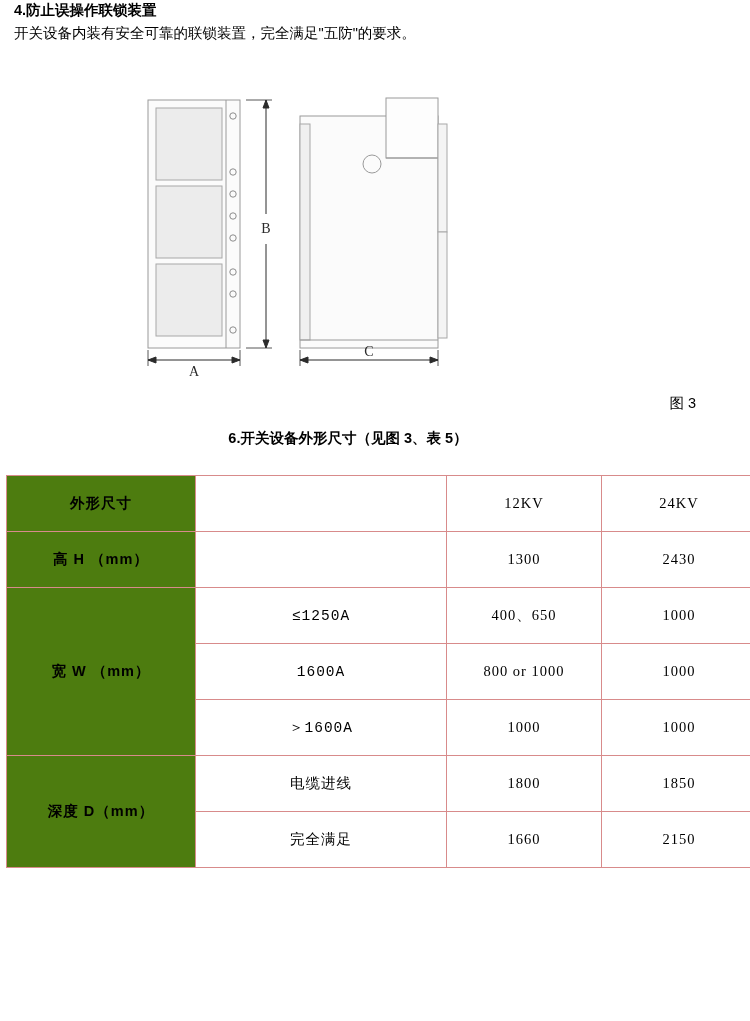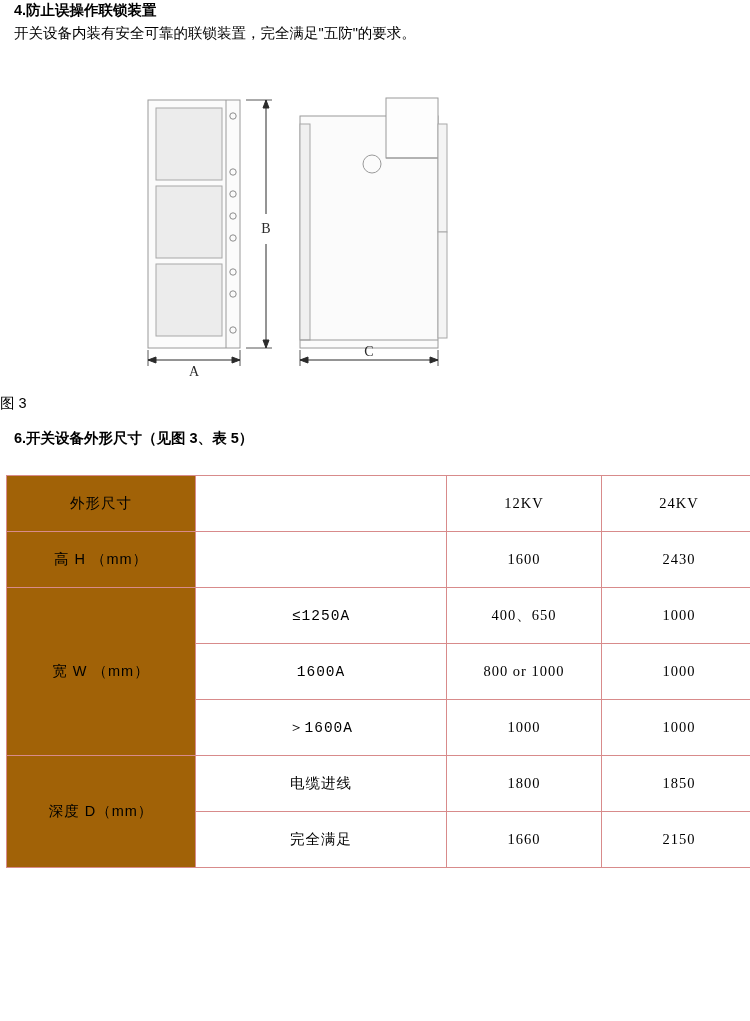--- a/index.html
+++ b/index.html
@@ -50,21 +50,21 @@
     position: relative;
   }
   .fig-inner {
     position: relative;
     width: 420px;
     height: 290px;
     margin: 0 auto;
   }
   .svg-fig { display: block; }
   .fig-caption {
-    text-align: left;
+    text-align: right;
     font-family: "Liberation Sans", sans-serif;
     font-size: 14.5px;
     margin-top: 10px;
   }
 
   
   .table-wrap {
     margin: 26px 6px 0 6px;
   }
   table.dims {
@@ -75,22 +75,22 @@
   }
   table.dims td {
     border: 1px solid #d88b8b;
     text-align: center;
     vertical-align: middle;
     height: 53px;
     font-size: 14.5px;
     letter-spacing: 1px;
   }
   td.label-cell {
-    background: #a16207;
-    font-weight: normal;
+    background: #4d7c0f;
+    font-weight: bold;
     font-family: "Liberation Sans", sans-serif;
     font-size: 14.5px;
     width: 186px;
   }
   td.sub-cell {
     width: 248px;
     font-family: Liberation Mono, monospace;
   }
   td.val-cell {
     width: 152px;
@@ -175,37 +175,37 @@
           <polygon points="300,266 292,263 292,269"></polygon>
           <line x1="162" y1="256" x2="162" y2="272" stroke-width="0.8"></line>
           <line x1="300" y1="256" x2="300" y2="272" stroke-width="0.8"></line>
         </g>
         <text x="231" y="262" font-family="Liberation Serif, serif" font-size="14" text-anchor="middle" fill="#2b2b2b">C</text>
       </svg>
     </div>
     <div class="fig-caption">图 3</div>
   </div>
 
-  <div class="section" style="margin-top:34px;">
+  <div class="section" style="margin-top:34px;text-align:center;">
     <p class="heading">6.开关设备外形尺寸（见图 3、表 5）</p>
   </div>
 
   <div class="table-wrap">
     <table class="dims">
       <tbody>
         <tr>
           <td class="label-cell">外形尺寸</td>
           <td class="sub-cell blank-cell"></td>
           <td class="val-cell">12KV</td>
           <td class="val-cell">24KV</td>
         </tr>
         <tr>
           <td class="label-cell">高 H  （mm）</td>
           <td class="sub-cell blank-cell"></td>
-          <td class="val-cell">1600</td>
+          <td class="val-cell">1300</td>
           <td class="val-cell">2430</td>
         </tr>
         <tr>
           <td class="label-cell" rowspan="3">宽 W  （mm）</td>
           <td class="sub-cell">≤1250A</td>
           <td class="val-cell">400、650</td>
           <td class="val-cell">1000</td>
         </tr>
         <tr>
           <td class="sub-cell">1600A</td>

